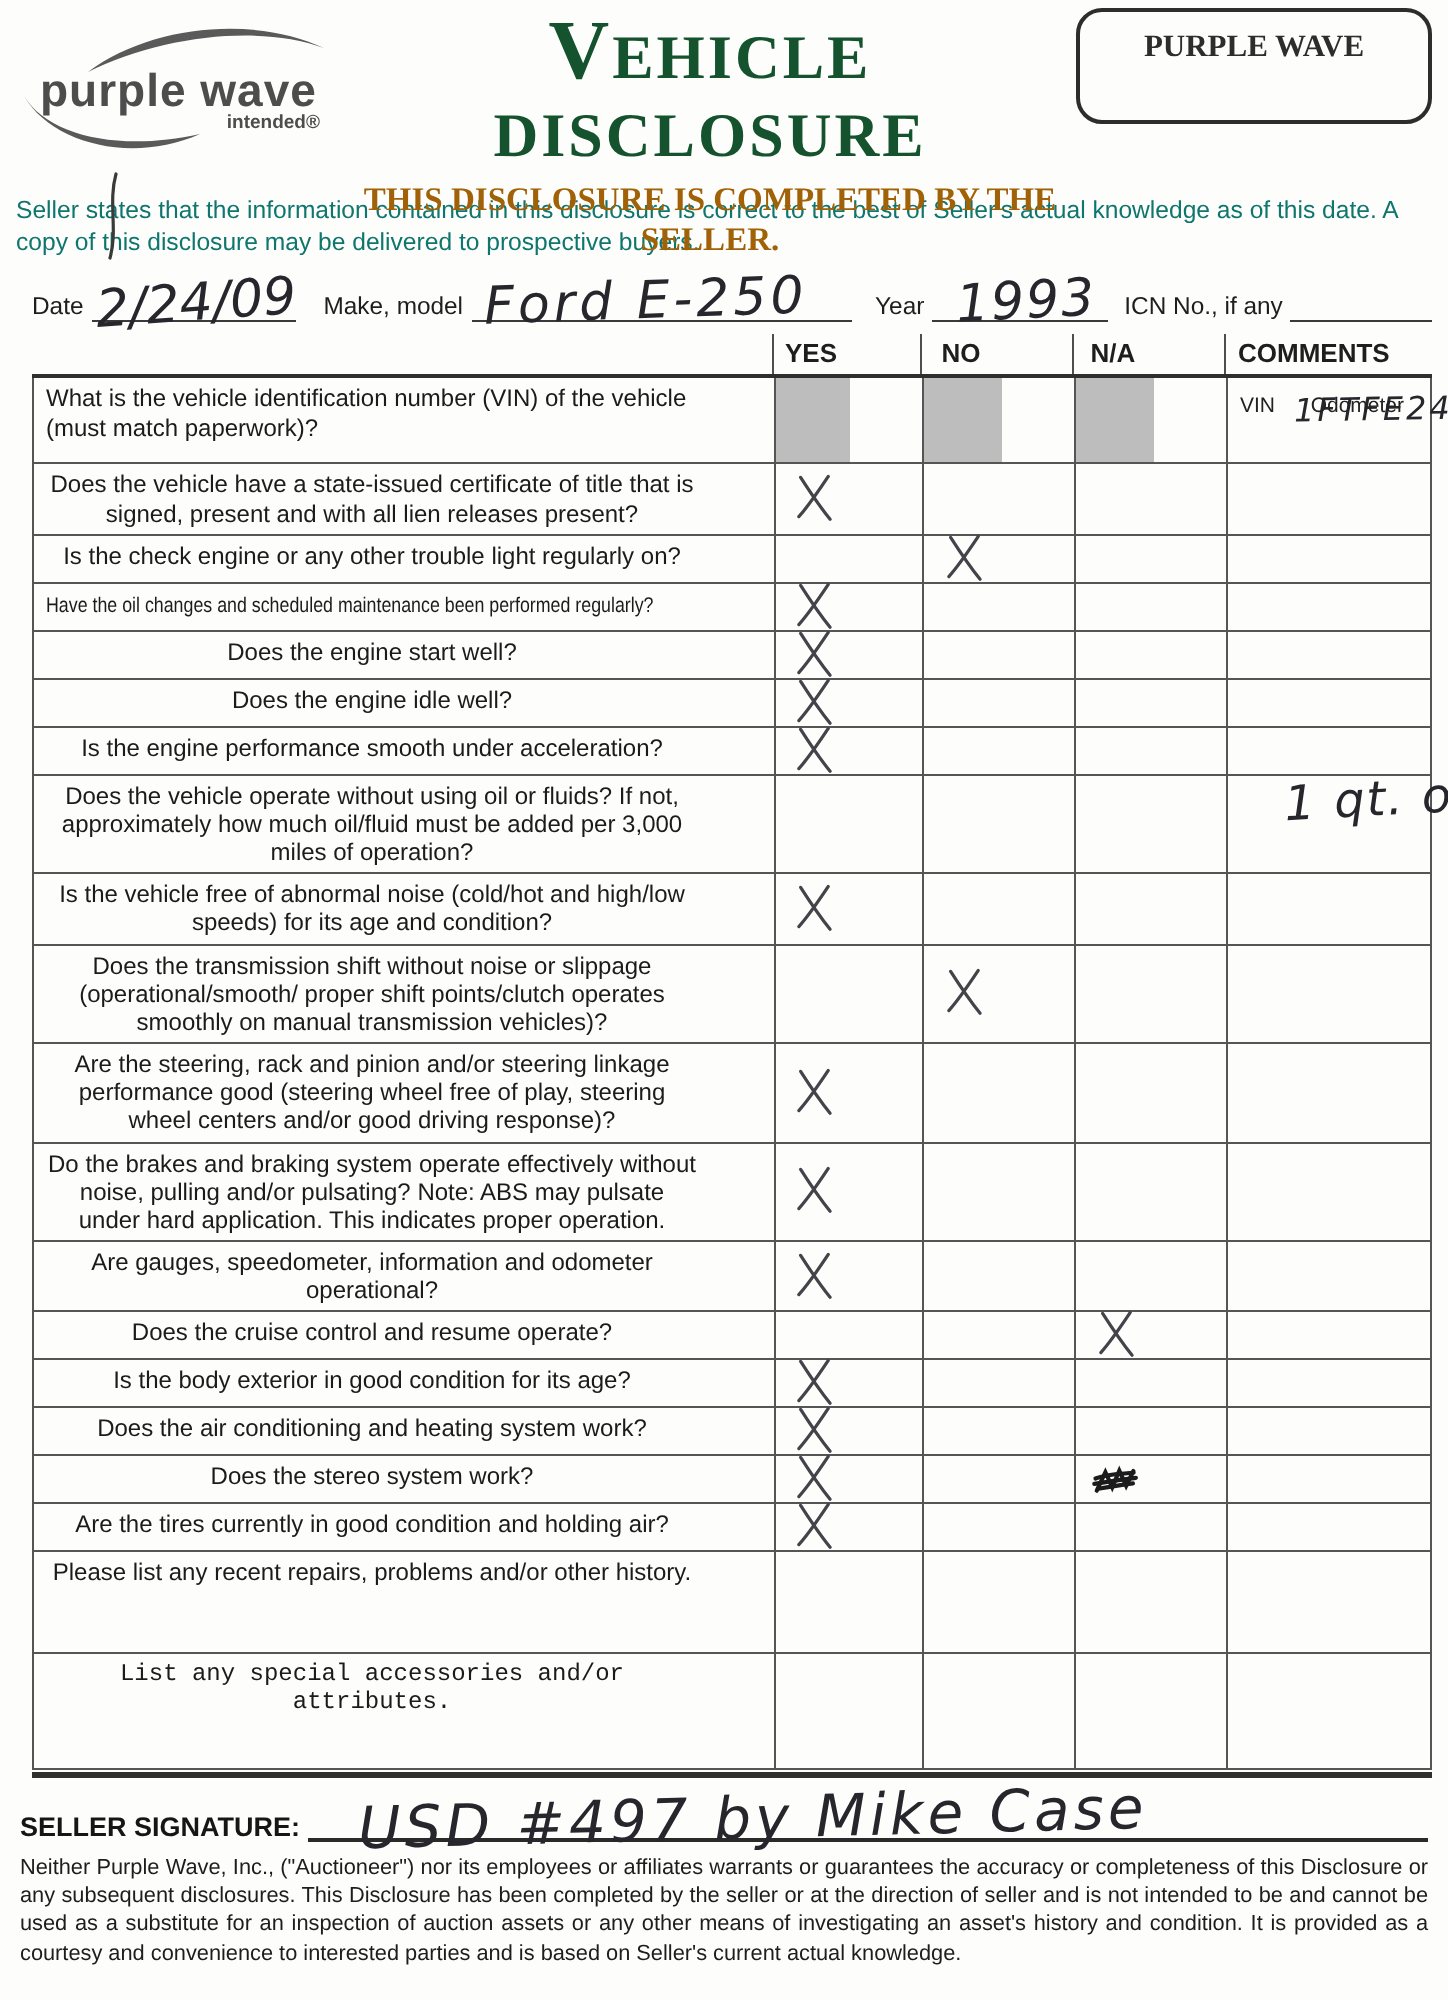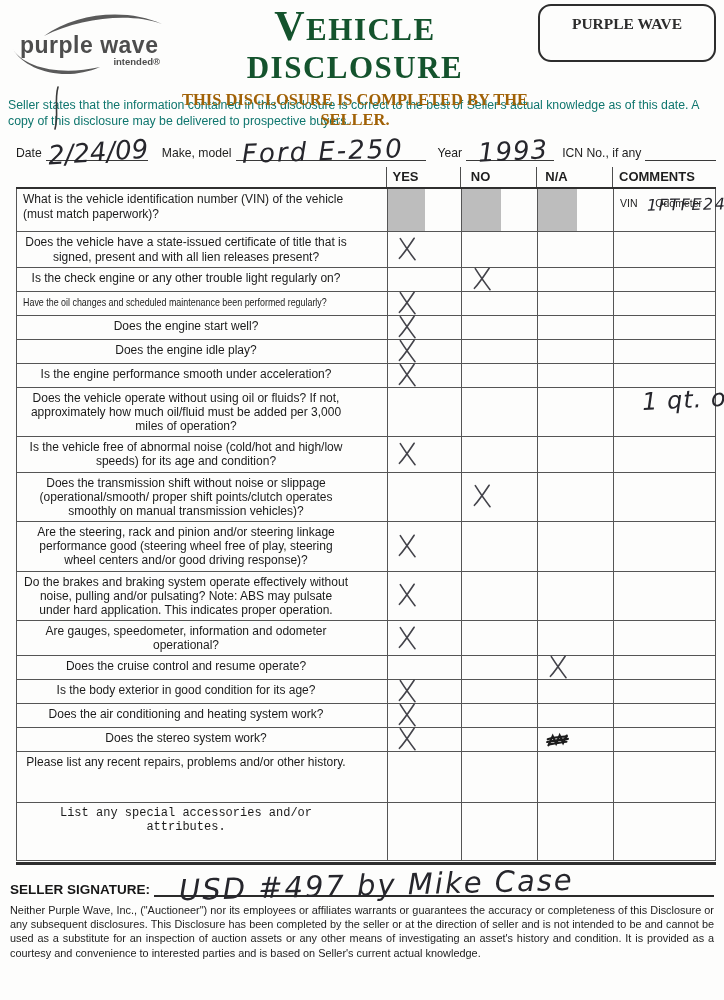--- a/index.html
+++ b/index.html
@@ -222,21 +222,21 @@
   </svg>
 </div>
     <div class="cell mark-cell no-cell"></div>
     <div class="cell mark-cell na-cell"></div>
     <div class="cell comment-cell">
             <span class="hand comment-hand"></span>
           </div>
   </div>
 
   <div class="row">
-    <div class="cell q-cell"><span class="q">Does the engine idle play?</span></div>
+    <div class="cell q-cell"><span class="q">Does the engine idle well?</span></div>
     <div class="cell mark-cell yes-cell">
   <svg class="xmark" viewBox="0 0 24 28">
     <path d="M4.5 3 C 9 10, 15 19, 21 26.5"></path>
     <path d="M20 2.5 C 15 10, 9 19, 3.5 25"></path>
   </svg>
 </div>
     <div class="cell mark-cell no-cell"></div>
     <div class="cell mark-cell na-cell"></div>
     <div class="cell comment-cell">
             <span class="hand comment-hand"></span>
@@ -404,20 +404,34 @@
     <path d="M3 6 C 10 4, 18 5, 25 5"></path>
     <path d="M2 9 C 10 8.5, 18 8, 26 8"></path>
     <path d="M4 12 C 11 11.5, 18 11, 24 11"></path>
   </svg>
 </div>
     <div class="cell comment-cell">
             <span class="hand comment-hand"></span>
           </div>
   </div>
 
+  <div class="row">
+    <div class="cell q-cell"><span class="q">Are the tires currently in good condition and holding air?</span></div>
+    <div class="cell mark-cell yes-cell">
+  <svg class="xmark" viewBox="0 0 24 28">
+    <path d="M4.5 3 C 9 10, 15 19, 21 26.5"></path>
+    <path d="M20 2.5 C 15 10, 9 19, 3.5 25"></path>
+  </svg>
+</div>
+    <div class="cell mark-cell no-cell"></div>
+    <div class="cell mark-cell na-cell"></div>
+    <div class="cell comment-cell">
+            <span class="hand comment-hand"></span>
+          </div>
+  </div>
 
   <div class="row freeform">
     <div class="cell q-cell"><span class="q">Please list any recent repairs, problems and/or other history.</span></div>
     <div class="cell mark-cell yes-cell"></div>
     <div class="cell mark-cell no-cell"></div>
     <div class="cell mark-cell na-cell"></div>
     <div class="cell comment-cell">
             <span class="hand comment-hand"></span>
           </div>
   </div>

